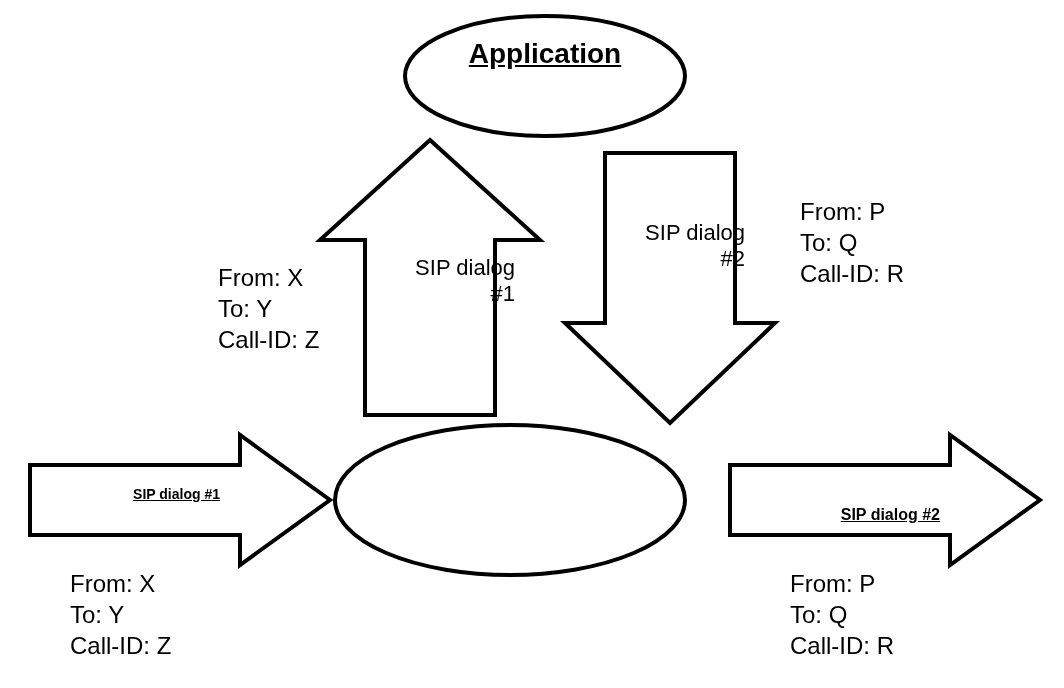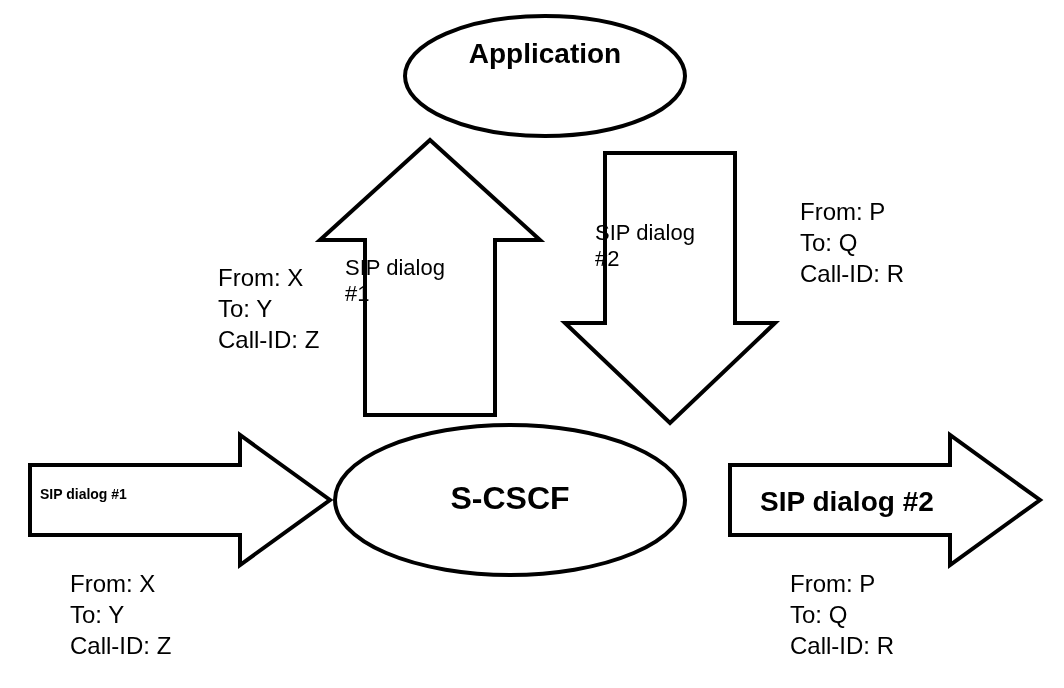--- a/index.html
+++ b/index.html
@@ -10,49 +10,48 @@
     font-family: Arial, Helvetica, sans-serif;
     background: #fff;
     position: relative;
   }
   .canvas {
     position: relative;
     width: 1064px;
     height: 688px;
   }
   .abs { position: absolute; }
-  .bold { font-weight: 700; }
+  .bold { font-weight: 700; text-decoration: underline; }
   .label-sm {
     font-size: 24px;
     line-height: 1.3;
     color: #000;
     white-space: nowrap;
   }
   .center { text-align: center; }
   svg.shape { position: absolute; overflow: visible; }
   .arrow-text-in {
     position: absolute;
-    text-align: left;
+    text-align: right;
   }
 </style>
 </head>
 <body>
 <div class="canvas">
 
 <svg class="shape" style="left:400px; top:10px;" width="290" height="132">
   <ellipse cx="145" cy="66" rx="140" ry="60" fill="#fff" stroke="#000" stroke-width="4"></ellipse>
 </svg>
 <div class="abs center bold" style="left:400px; top:38px; width:290px; font-size:28px; line-height:1.15;">
   <div>Application</div>
 </div>
 
 <svg class="shape" style="left:330px; top:420px;" width="360" height="160">
   <ellipse cx="180" cy="80" rx="175" ry="75" fill="#fff" stroke="#000" stroke-width="4"></ellipse>
 </svg>
-<div class="abs center bold" style="left:330px; top:480px; width:360px; font-size:32px;">S-CSCF</div>
 
 <svg class="shape" style="left:20px; top:430px;" width="320" height="140">
   <polygon points="10,35 220,35 220,5 310,70 220,135 220,105 10,105" fill="#fff" stroke="#000" stroke-width="4"></polygon>
 </svg>
 <div class="abs bold arrow-text-in" style="left:40px; top:486px; width:180px; font-size:14px;">SIP dialog #1</div>
 
 <div class="abs" style="left:70px; top:568px;">
   <div class="label-sm">From: X</div>
   <div class="label-sm">To: Y</div>
   <div class="label-sm">Call-ID: Z</div>
@@ -82,21 +81,21 @@
 
 <div class="abs" style="left:800px; top:196px;">
   <div class="label-sm">From: P</div>
   <div class="label-sm">To: Q</div>
   <div class="label-sm">Call-ID: R</div>
 </div>
 
 <svg class="shape" style="left:720px; top:430px;" width="330" height="140">
   <polygon points="10,35 230,35 230,5 320,70 230,135 230,105 10,105" fill="#fff" stroke="#000" stroke-width="4"></polygon>
 </svg>
-<div class="abs bold arrow-text-in" style="left:760px; top:486px; width:180px; font-size:28px;">SIP dialog #2</div>
+<div class="abs bold arrow-text-in" style="left:760px; top:506px; width:180px; font-size:16px;">SIP dialog #2</div>
 
 <div class="abs" style="left:790px; top:568px;">
   <div class="label-sm">From: P</div>
   <div class="label-sm">To: Q</div>
   <div class="label-sm">Call-ID: R</div>
 </div>
 
 </div>
 
 </body></html>

